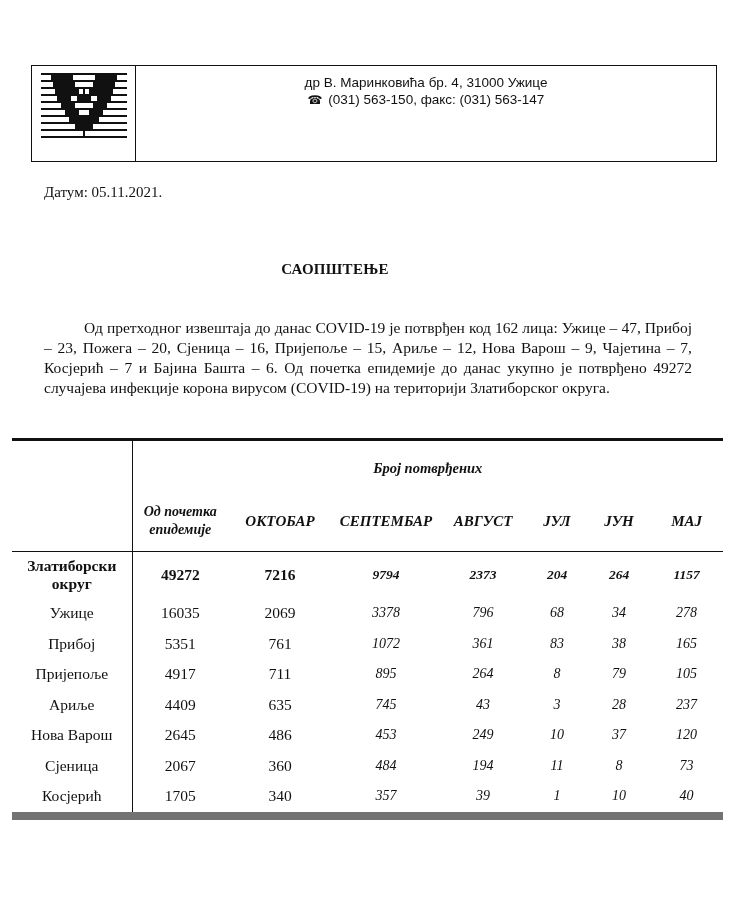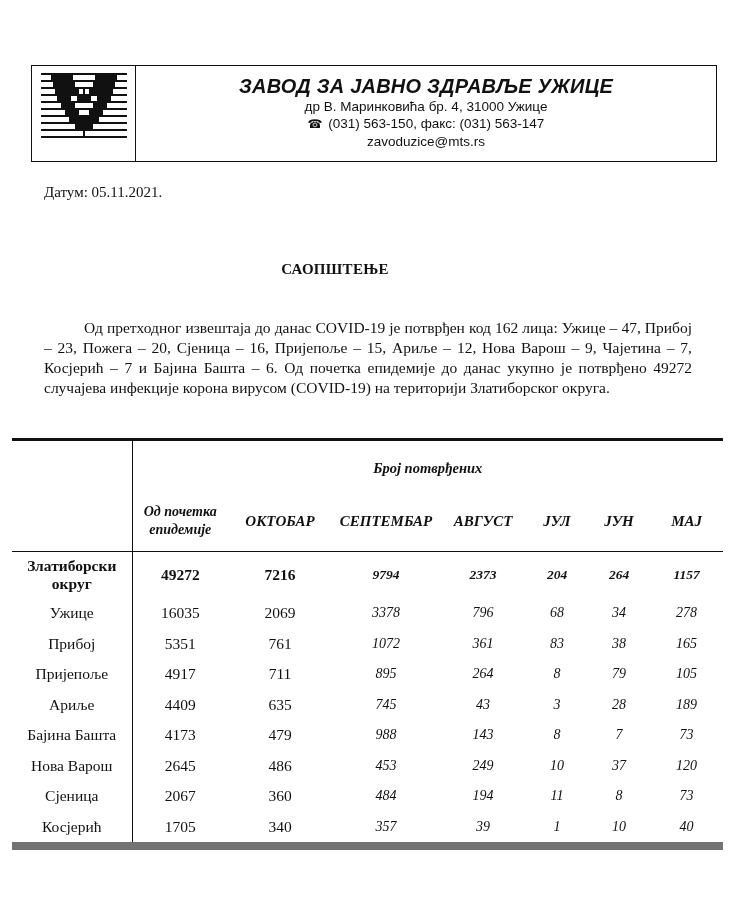--- a/index.html
+++ b/index.html
@@ -72,27 +72,25 @@
           <rect x="52" y="32" width="14" height="5"></rect>
         <rect x="24" y="39" width="14" height="5"></rect>
           <rect x="48" y="39" width="14" height="5"></rect>
         <rect x="28" y="46" width="30" height="5"></rect>
         <rect x="34" y="53" width="18" height="5"></rect>
         <rect x="42" y="60" width="2" height="5"></rect>
       </g>
     </svg>
   </div>
   <div class="lh-info">
-    <div class="lh-title">ЗАВОД ЗА ЈАВНО ЗДРАВЉЕ УЖИЦЕ</div>
     <div class="lh-line">др В. Маринковића бр. 4, 31000 Ужице</div>
     <div class="lh-line">
       <span class="phone-icon">☎</span>
       <span>(031) 563-150, факс: (031) 563-147</span>
     </div>
-    <div class="lh-line">zavoduzice@mts.rs</div>
   </div>
 </div>
 
 <div class="date">Датум: 05.11.2021.</div>
 <div class="heading">САОПШТЕЊЕ</div>
 <div class="body-text">Од претходног извештаја до данас COVID-19 је потврђен код 162 лица: Ужице – 47, Прибој – 23, Пожега – 20, Сјеница – 16, Пријепоље – 15, Ариље – 12, Нова Варош – 9, Чајетина – 7, Косјерић – 7 и Бајина Башта – 6. Од почетка епидемије до данас укупно је потврђено 49272 случајева инфекције корона вирусом (COVID-19) на територији Златиборског округа.</div>
 
 <div class="table-wrap">
   <table>
     <colgroup>
@@ -165,31 +163,21 @@
           <td class="num-i">105</td>
         </tr>
         <tr class="data">
           <td class="rowhead">Ариље</td>
           <td class="num-a">4409</td>
           <td class="num-a">635</td>
           <td class="num-i">745</td>
           <td class="num-i">43</td>
           <td class="num-i">3</td>
           <td class="num-i">28</td>
-          <td class="num-i">189</td>
-        </tr>
-        <tr class="data">
-          <td class="rowhead">Бајина Башта</td>
-          <td class="num-a">4173</td>
-          <td class="num-a">479</td>
-          <td class="num-i">988</td>
-          <td class="num-i">143</td>
-          <td class="num-i">8</td>
-          <td class="num-i">7</td>
-          <td class="num-i">73</td>
+          <td class="num-i">237</td>
         </tr>
         <tr class="data">
           <td class="rowhead">Нова Варош</td>
           <td class="num-a">2645</td>
           <td class="num-a">486</td>
           <td class="num-i">453</td>
           <td class="num-i">249</td>
           <td class="num-i">10</td>
           <td class="num-i">37</td>
           <td class="num-i">120</td>

